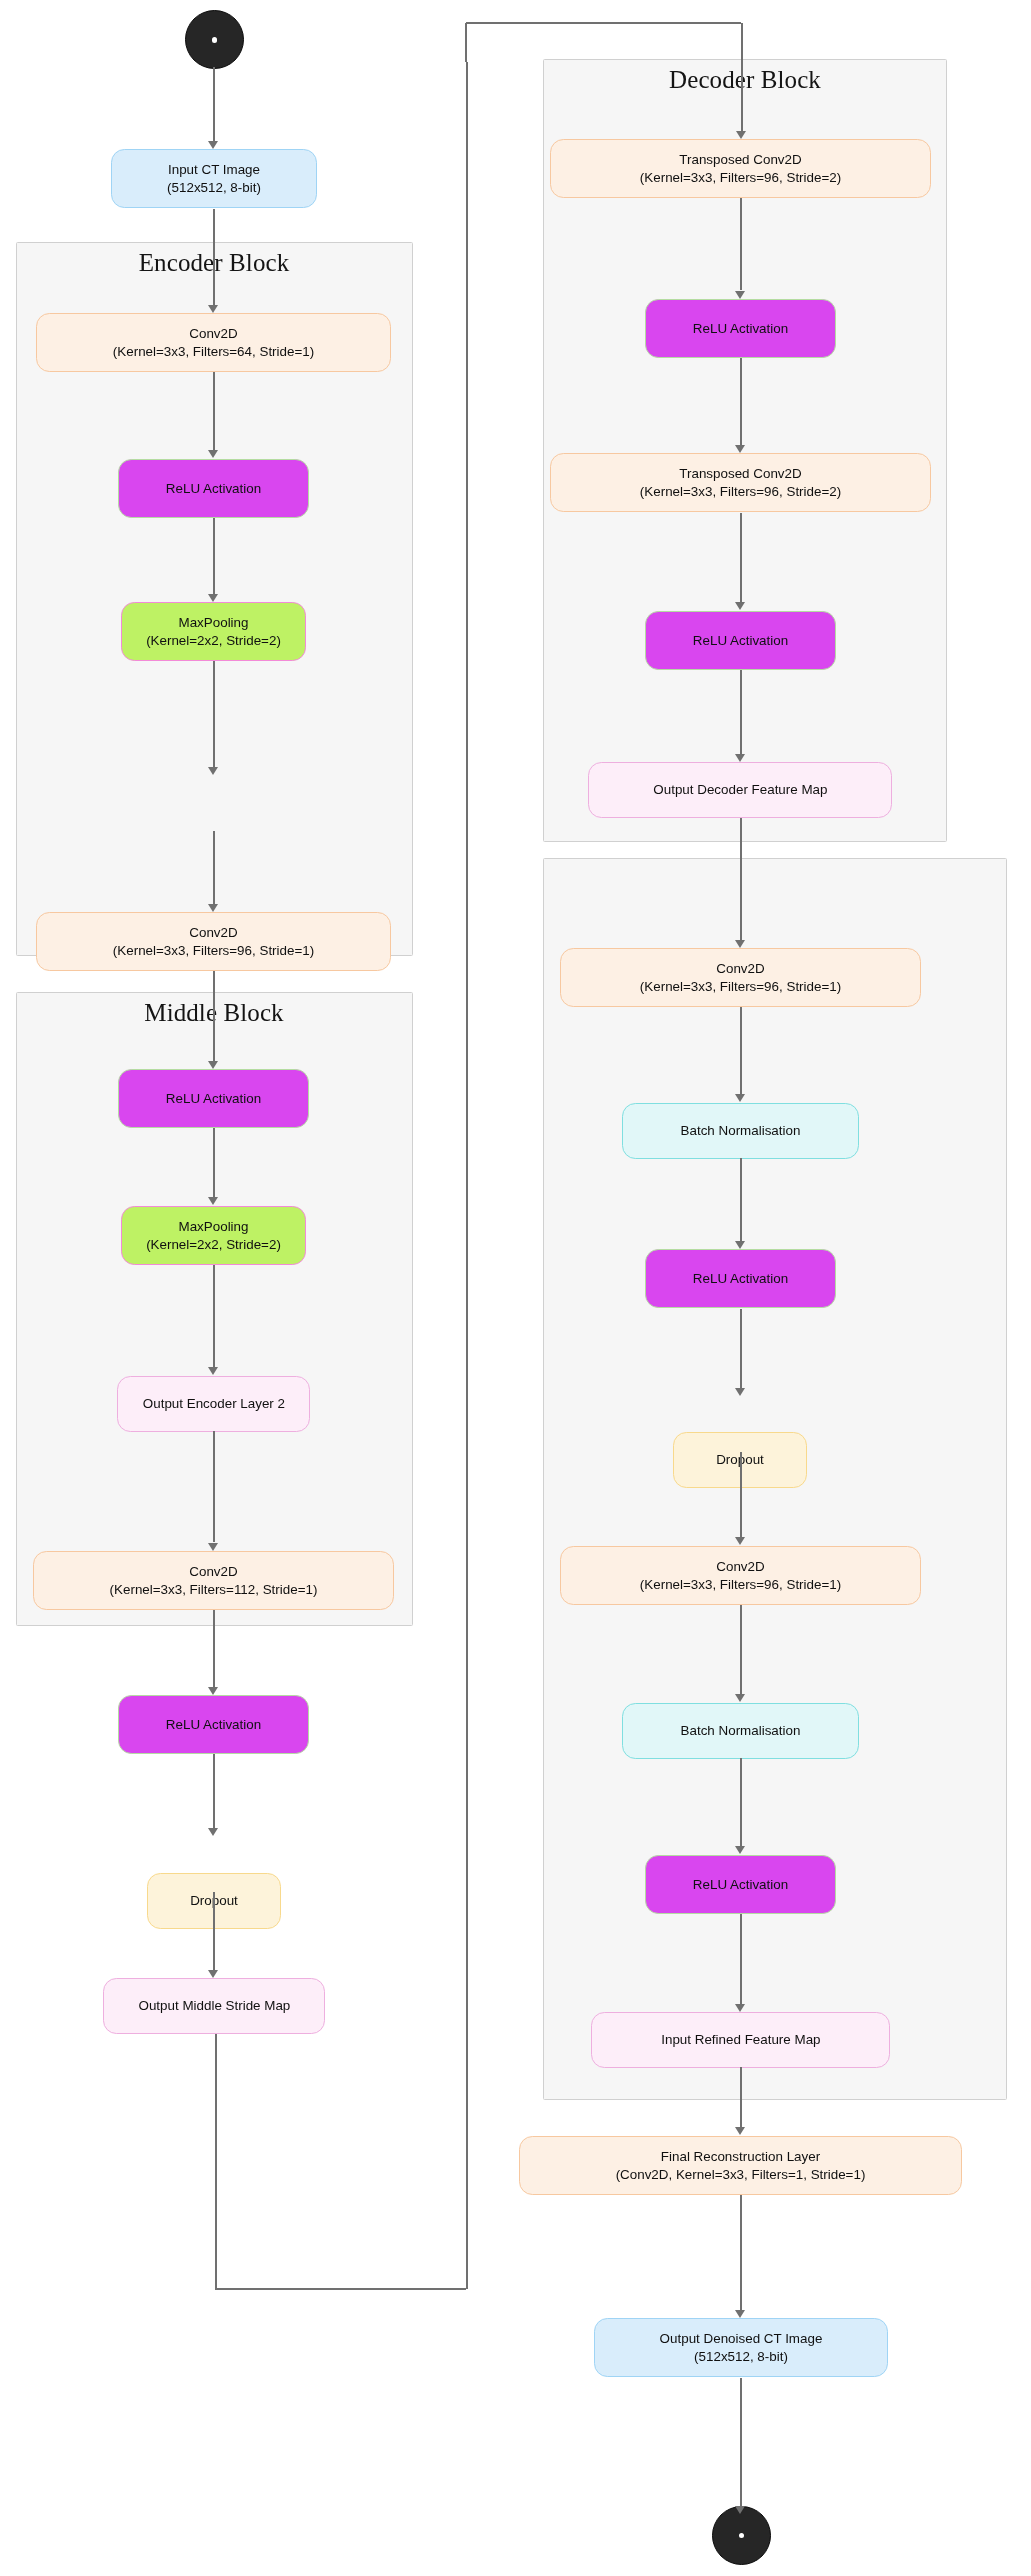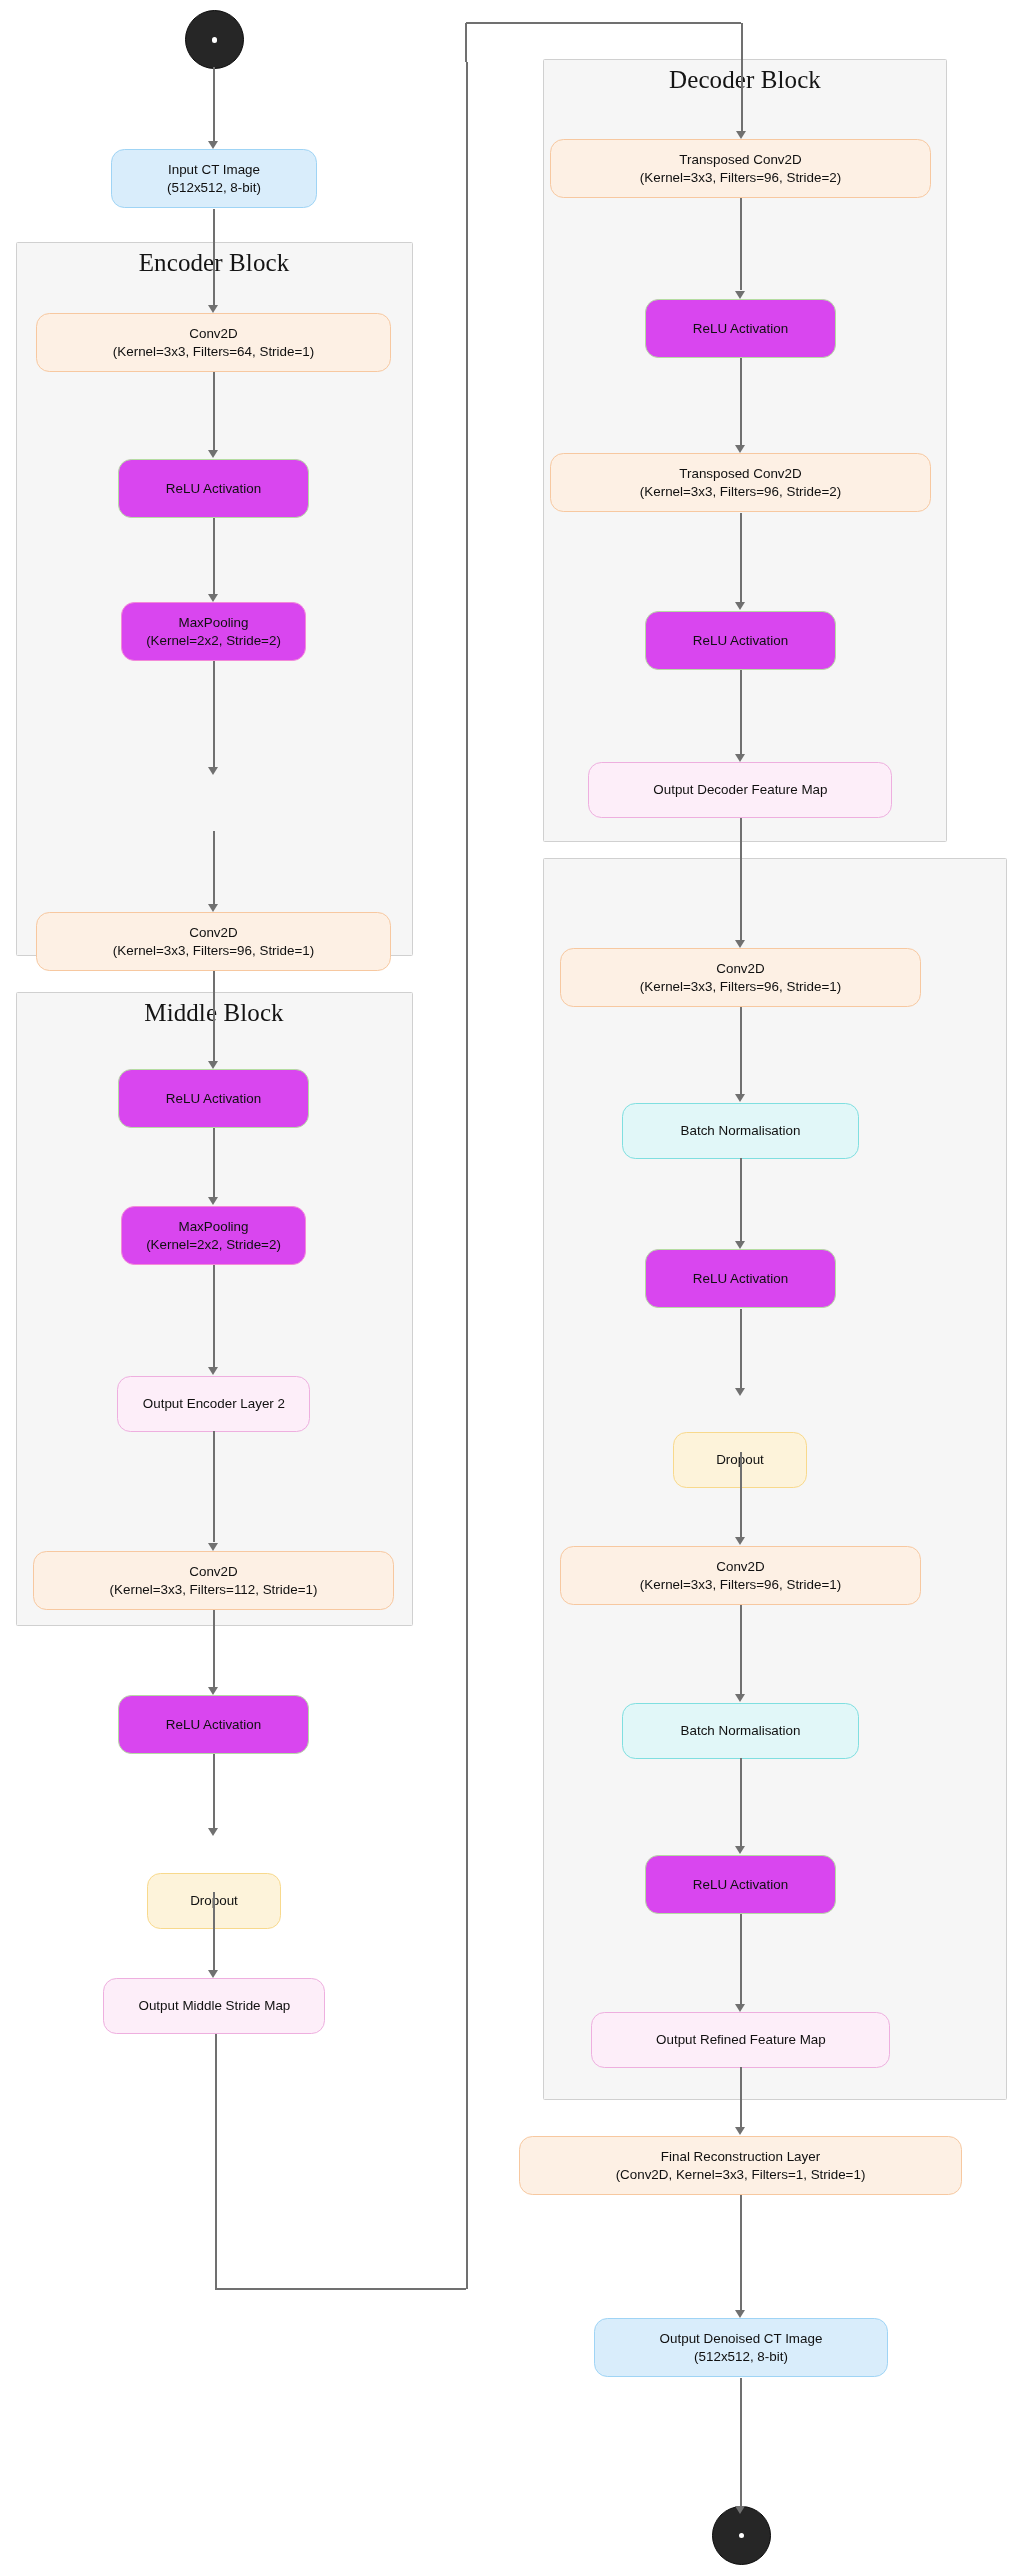--- a/index.html
+++ b/index.html
@@ -18,21 +18,21 @@
   
   .node{position:absolute;box-sizing:border-box;display:flex;
         flex-direction:column;align-items:center;justify-content:center;
         border-radius:13.4px;border:1.5px solid #999;text-align:center;
         font-size:13.4px;line-height:1.30;color:#101010;
         font-family:"Liberation Sans",sans-serif;padding:0 7.2px;}
   .node .l2{display:block;}
 
   .n-conv  {background:#fdf0e4;border-color:#f7c8a0;}
   .n-relu  {background:#d946ef;border-color:#b4dca1;}
-  .n-pool  {background:#d946ef;border-color:#f38ad8;}
+  .n-pool  {background:#bef264;border-color:#f38ad8;}
   .n-out   {background:#fdeef9;border-color:#eeafdf;padding-left:8px;}
   .n-drop  {background:#fdf3da;border-color:#f8d98c;margin-top:36px;}
   .n-bn    {background:#e1f7f8;border-color:#7fdfe0;}
   .n-io    {background:#d9edfb;border-color:#9fd4f5;}
 
   
   .terminal{position:absolute;border-radius:50%;background:#262626;
             border:1.5px solid #0b0b0b;}
   .terminal .pip{position:absolute;left:50%;top:50%;width:5.7px;height:5.7px;
             margin:-2.8px 0 0 -2.8px;background:#ffffff;border-radius:50%;}
@@ -174,21 +174,21 @@
       <span>Conv2D</span>
       <span class="l2">(Kernel=3x3, Filters=96, Stride=1)</span>
     </div>
     <div class="node n-bn" style="left: 622px; top: 1703px; width: 237px; height: 56px;">
       <span>Batch Normalisation</span>
     </div>
     <div class="node n-relu" style="left: 645px; top: 1855px; width: 191px; height: 59px;">
       <span>ReLU Activation</span>
     </div>
     <div class="node n-out" style="left: 591px; top: 2012px; width: 299px; height: 56px;">
-      <span>Output Refined Feature Map</span>
+      <span>Input Refined Feature Map</span>
     </div>
     <div class="edge v" style="left: 740px; top: 1007px; height: 87px;"></div>
     <div class="arrow" style="left: 735px; top: 1094px;"></div>
     <div class="edge v" style="left: 740px; top: 1158px; height: 83px;"></div>
     <div class="arrow" style="left: 735px; top: 1241px;"></div>
     <div class="edge v" style="left: 740px; top: 1309px; height: 79px;"></div>
     <div class="arrow" style="left: 735px; top: 1388px;"></div>
     <div class="edge v" style="left: 740px; top: 1452px; height: 86px;"></div>
     <div class="arrow" style="left: 735px; top: 1537px;"></div>
     <div class="edge v" style="left: 740px; top: 1605px; height: 90px;"></div>

